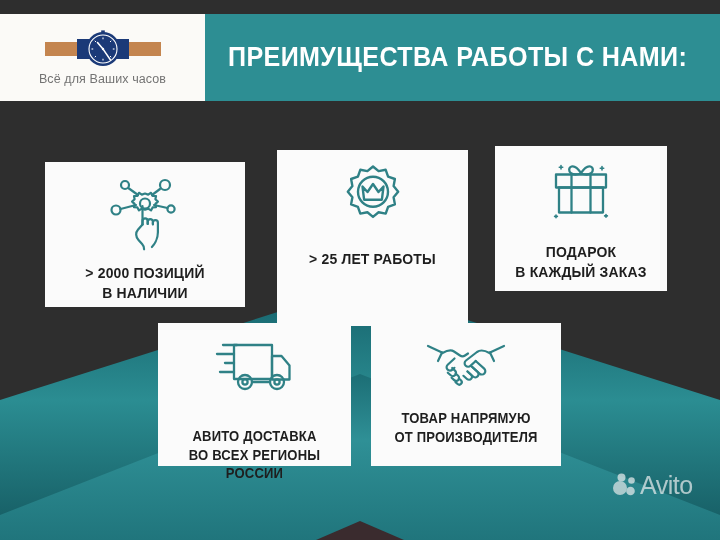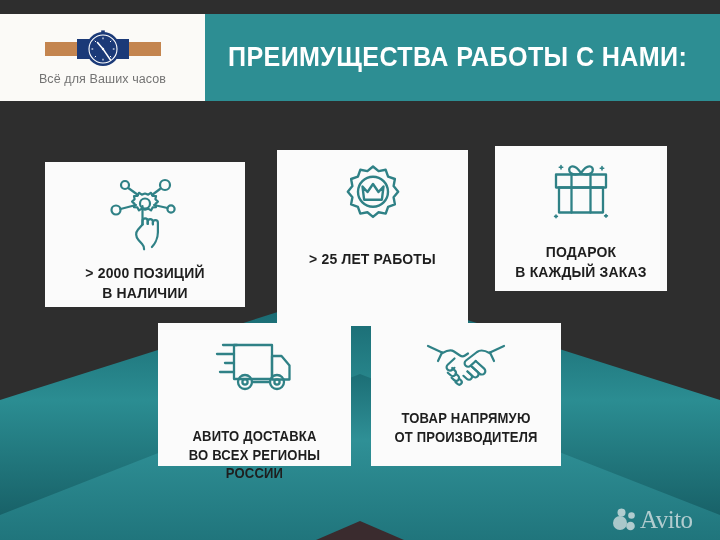--- a/index.html
+++ b/index.html
@@ -114,25 +114,24 @@
   .card-1 .card-text { font-size: 15.5px; margin-top: 11px; }
   .card-2 .card-text { font-size: 15.5px; margin-top: 18px; }
   .card-3 .card-text { font-size: 15.5px; margin-top: 12px; }
   .card-4 .card-text { font-size: 14.5px; margin-top: 13px; }
   .card-5 .card-text { font-size: 14.5px; margin-top: 15px; }
 
   
   .avito-watermark {
     position: absolute;
     left: 612px;
-    top: 507px;
-    display: flex;
-    align-items: flex-start;
+    top: 472px;
+    display: flex;
+    align-items: center;
     opacity: .72;
-    font-family: Liberation Serif, serif;
   }
   .avito-watermark .wm-dots { margin-right: 2px; display: block; }
   .avito-watermark .wm-text {
     color: #e8eced;
     font-size: 25px;
     line-height: 1;
     letter-spacing: -.5px;
   }
 </style>
 </head>

